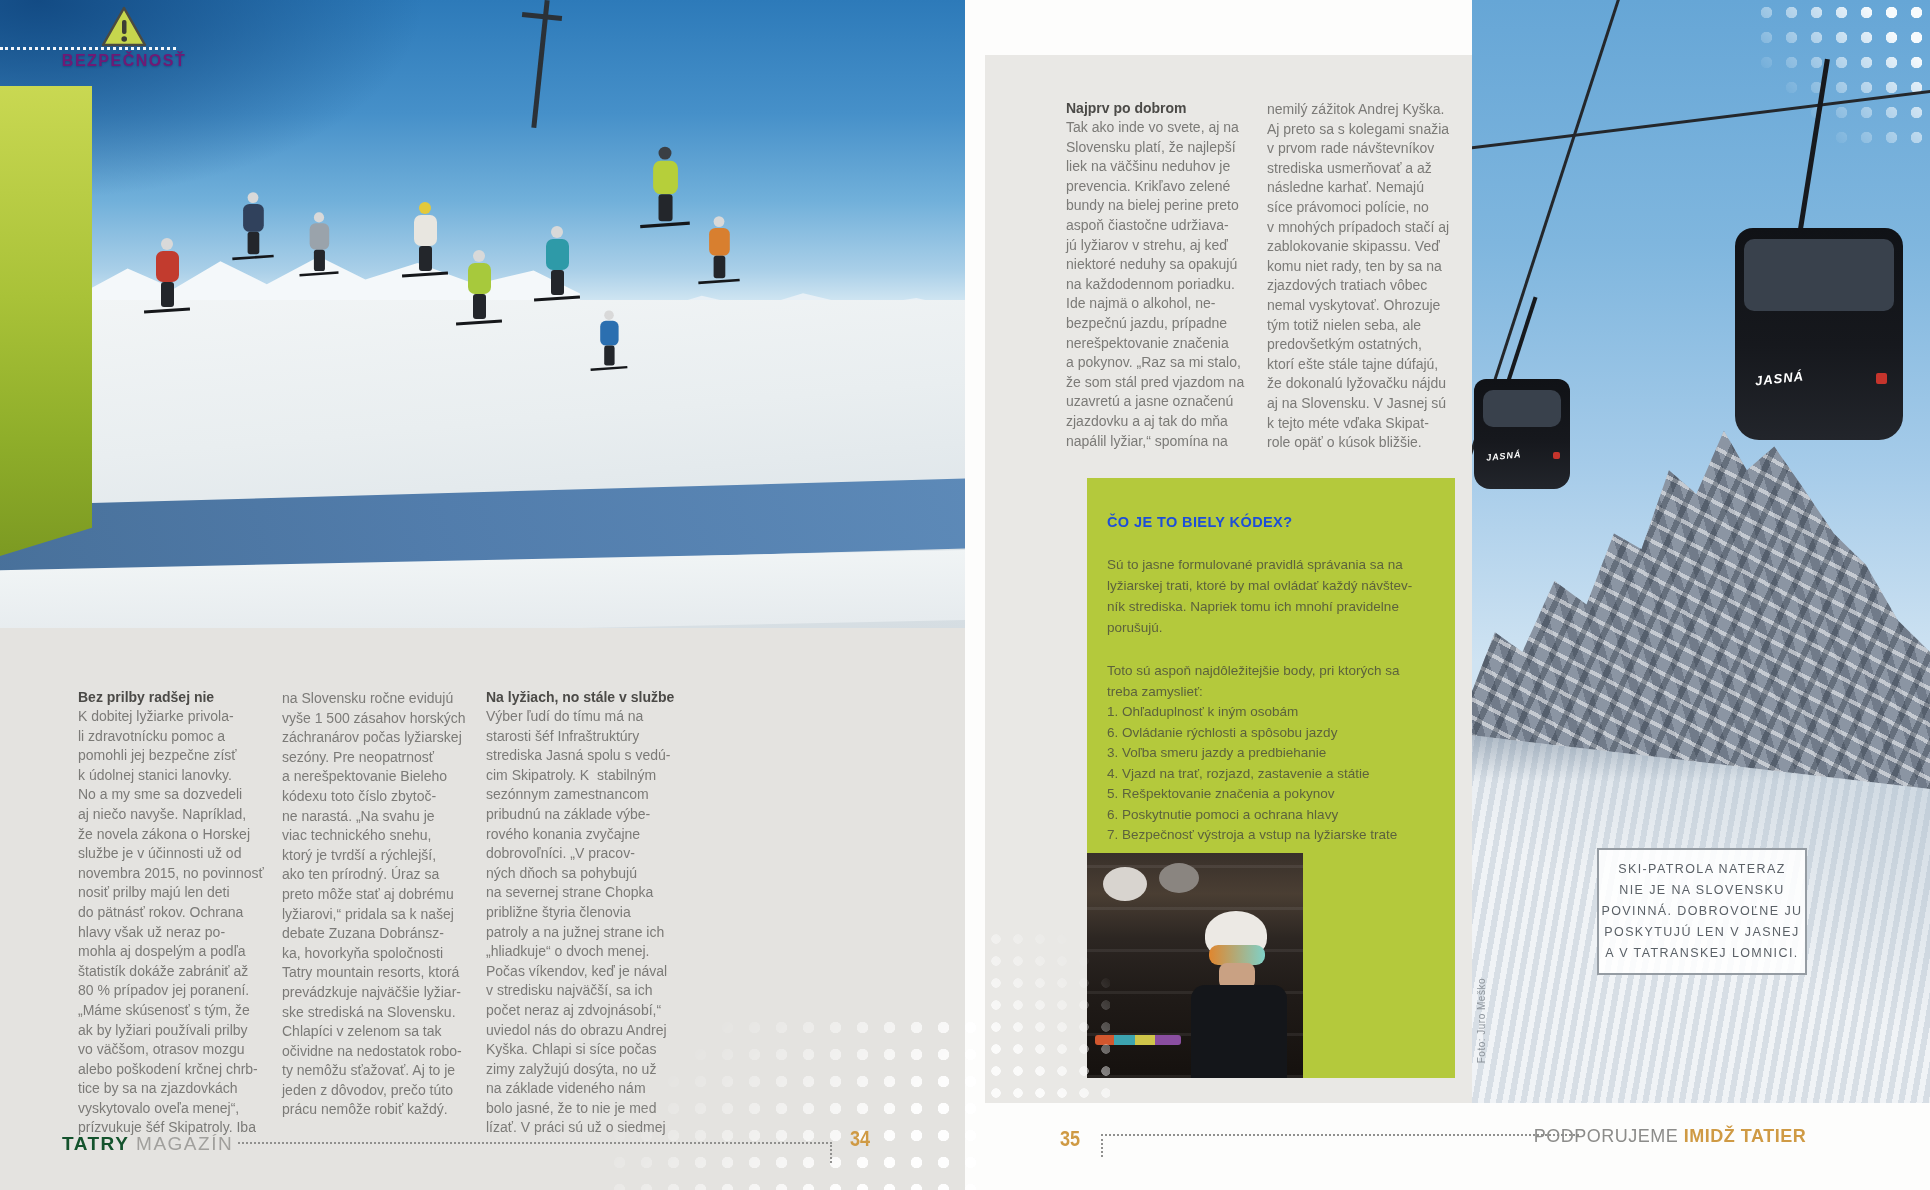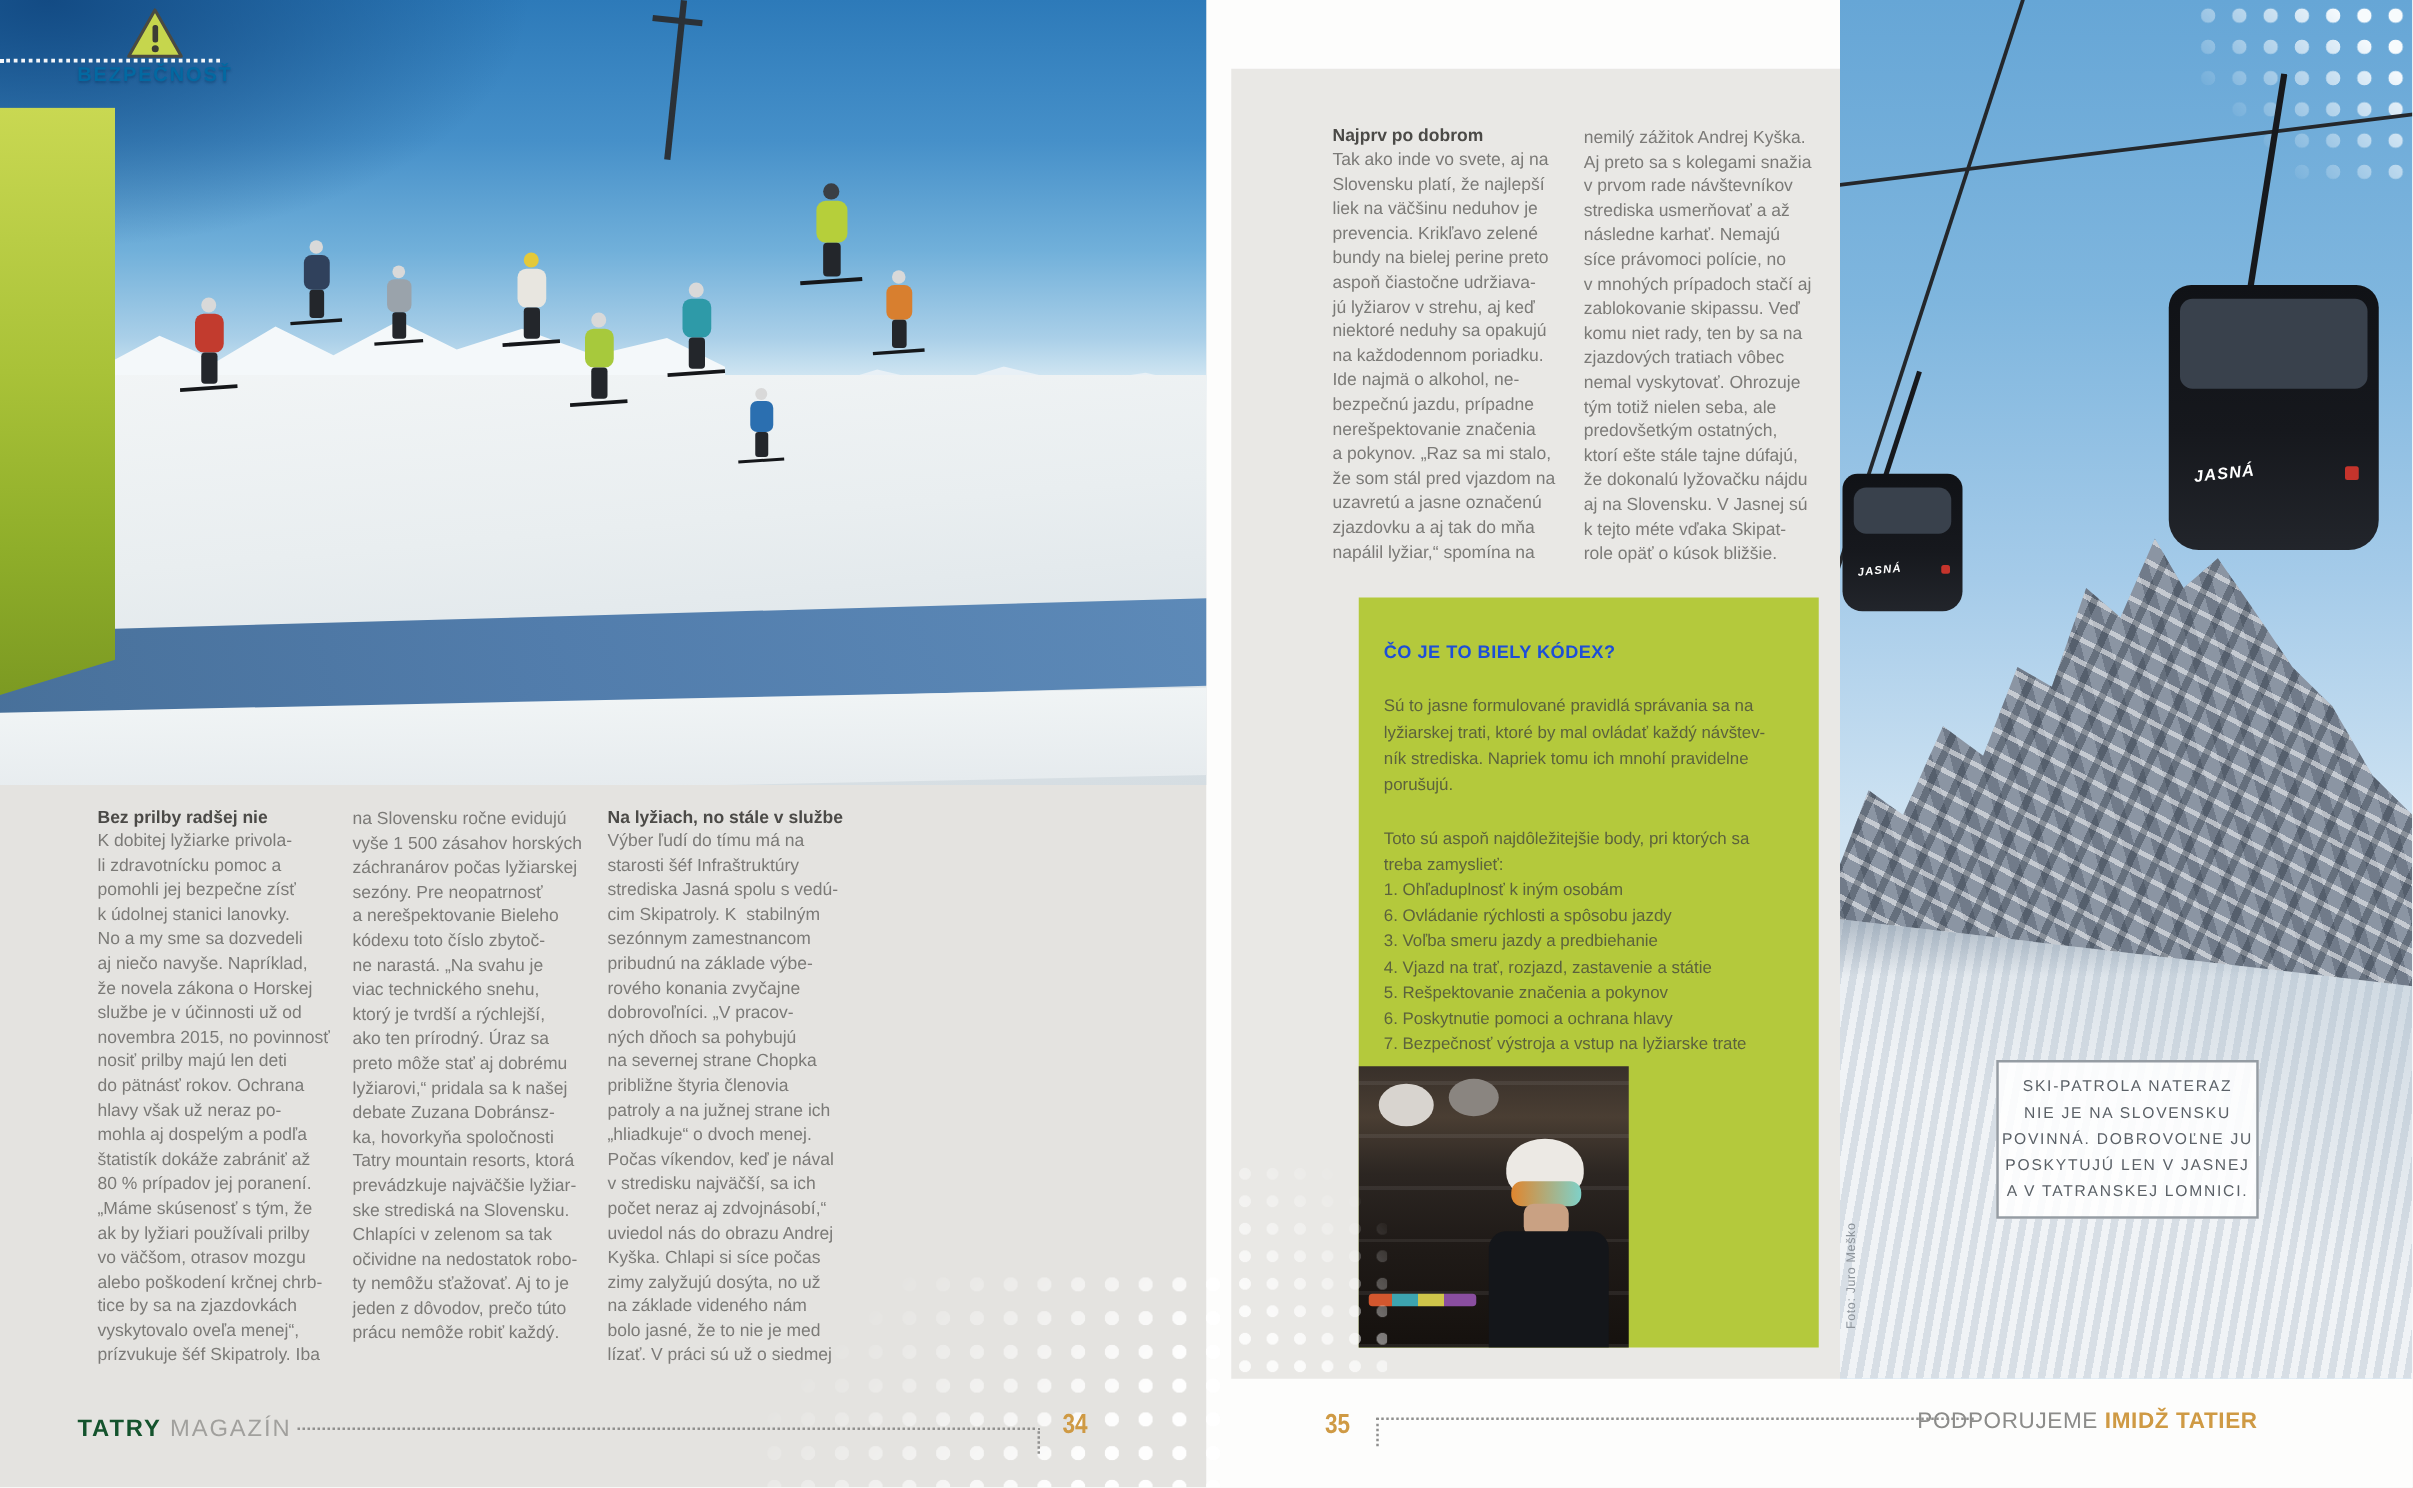--- a/index.html
+++ b/index.html
@@ -27,25 +27,25 @@
   .skier{position:absolute;width:34px;height:84px;}
   .skier .head{width:12px;height:12px;border-radius:50%;background:#d9d9d9;margin:0 auto;}
   .skier .body{width:23px;height:31px;border-radius:7px;margin:1px auto 0;background:var(--c);}
   .skier .legs{width:13px;height:25px;margin:0 auto;background:#23262b;border-radius:3px;}
   .skier .ski{width:46px;height:3px;background:#15171a;margin:2px 0 0 -6px;transform:rotate(-4deg);}
   .green-band{position:absolute;left:0;top:86px;width:92px;height:470px;
     background:linear-gradient(180deg,#c9d852 0%,#a9c238 45%,#8fae2a 75%,#7c9a22 100%);
     clip-path:polygon(0 0,100% 0,100% 94%,0 100%);}
   .hdr-dotline{position:absolute;left:0;top:47px;width:176px;border-top:3px dotted rgba(255,255,255,.95);}
   .warn-svg{position:absolute;left:100px;top:5px;}
-  .section-label{position:absolute;left:48px;top:52px;width:152px;text-align:center;color:#0369a1;
+  .section-label{position:absolute;left:48px;top:52px;width:152px;text-align:center;color:#701a75;
     font-weight:bold;font-size:16px;letter-spacing:1.5px;text-shadow:0 1px 2px rgba(0,40,80,.35);}
 
   .cols-left{position:absolute;left:78px;top:645px;width:616px;display:flex;}
-  .cols-left .col{width:204px;flex:none;}
+  .cols-left .col{width:204px;flex:none;margin-top:44px;}
   .cols-right{position:absolute;left:1062px;top:100px;width:410px;display:flex;justify-content:center;}
   .cols-right .col{width:201px;flex:none;}
   .col h3{margin:0 0 2px 0;font-size:14px;font-weight:bold;color:#4b4a47;white-space:pre;}
   .col p{margin:0;font-size:14px;line-height:19.6px;color:#7b7a77;white-space:pre;}
 
   .dots{pointer-events:none;}
   .dots-left{position:absolute;left:606px;top:1014px;width:380px;height:176px;
     background-image:radial-gradient(circle,rgba(255,255,255,.95) 0 5.5px,rgba(255,255,255,0) 6px);
     background-size:27px 27px;
     -webkit-mask-image:linear-gradient(315deg,#000 25%,transparent 80%);

